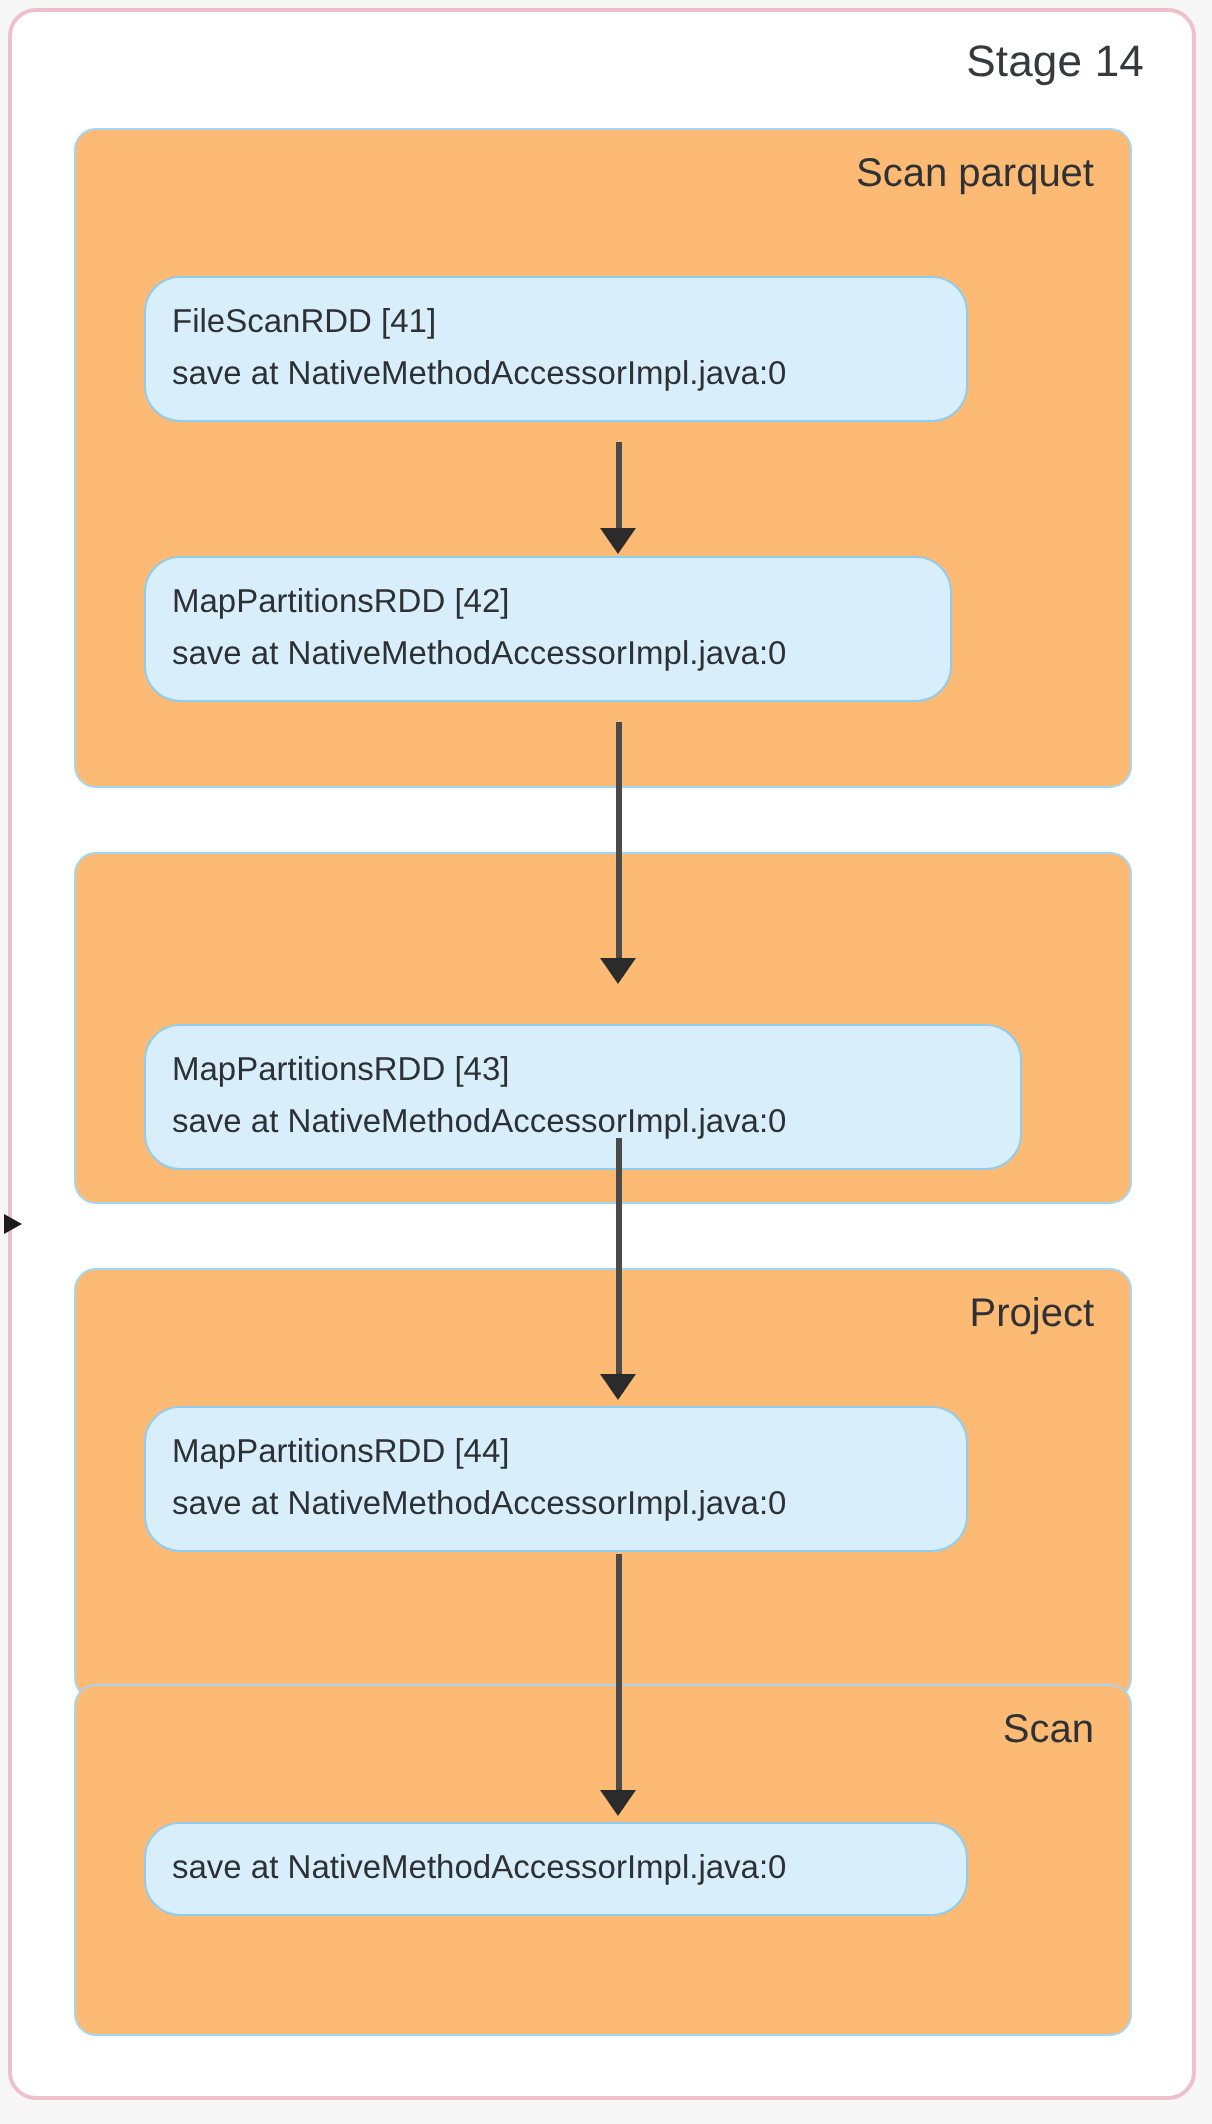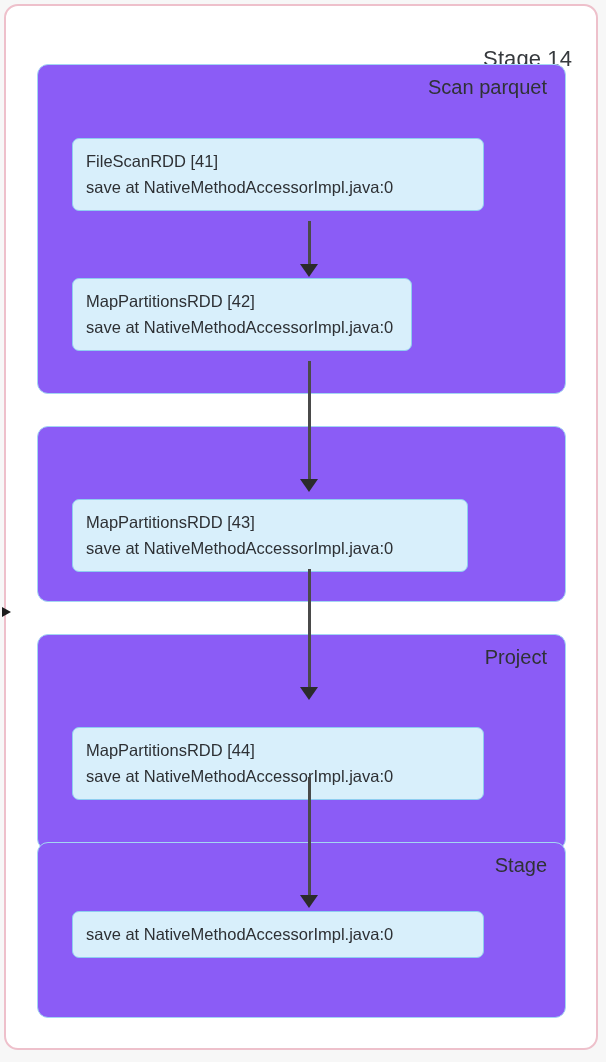--- a/index.html
+++ b/index.html
@@ -41,51 +41,50 @@
 
   
   #stage-title {
     position: absolute;
     right: 24px;
     top: 12px;
     font-size: 22px;
     color: #36393d;
     letter-spacing: 0.1px;
     white-space: nowrap;
-    margin-top: 28px;
   }
 
   
   .scope-box {
     position: absolute;
     left: 31px;
     width: 529px;
     box-sizing: border-box;
-    background: #8b5cf6;
+    background: #fdba74;
     border: 1px solid #a3d6f2;
     border-radius: 11px;
   }
   .scope-label {
     position: absolute;
     right: 18px;
     top: 11px;
     font-size: 20px;
     color: #2f3235;
     white-space: nowrap;
   }
 
   
   .rdd-node {
     position: absolute;
     left: 65px;
     width: 412px;
     box-sizing: border-box;
     background: #d8effb;
     border: 1px solid #8ecdf0;
-    border-radius: 7px;
+    border-radius: 18px;
     padding: 9px 13px 10px 13px;
   }
   .rdd-line {
     font-size: 16.5px;
     line-height: 26px;
     color: #2d3034;
     white-space: nowrap;
   }
 
   
@@ -115,45 +114,45 @@
   <div id="stage-title">Stage 14</div>
 
   <div class="scope-box" style="top:58px; height:330px;">
     <div class="scope-label">Scan parquet</div>
 
     <div class="rdd-node" style="left:34px; top:73px; width:412px;">
       <div class="rdd-line">FileScanRDD [41]</div>
       <div class="rdd-line">save at NativeMethodAccessorImpl.java:0</div>
     </div>
 
-    <div class="rdd-node" style="left:34px; top:213px; width:340px;">
+    <div class="rdd-node" style="left:34px; top:213px; width:404px;">
       <div class="rdd-line">MapPartitionsRDD [42]</div>
       <div class="rdd-line">save at NativeMethodAccessorImpl.java:0</div>
     </div>
   </div>
 
   <div class="scope-box" style="top:420px; height:176px;">
 
-    <div class="rdd-node" style="left:34px; top:72px; width:396px;">
+    <div class="rdd-node" style="left:34px; top:85px; width:439px;">
       <div class="rdd-line">MapPartitionsRDD [43]</div>
       <div class="rdd-line">save at NativeMethodAccessorImpl.java:0</div>
     </div>
   </div>
 
   <div class="scope-box" style="top:628px; height:216px;">
     <div class="scope-label">Project</div>
 
-    <div class="rdd-node" style="left:34px; top:68px; width:412px;margin-top:24px;">
+    <div class="rdd-node" style="left:34px; top:68px; width:412px;">
       <div class="rdd-line">MapPartitionsRDD [44]</div>
       <div class="rdd-line">save at NativeMethodAccessorImpl.java:0</div>
     </div>
   </div>
 
   <div class="scope-box" style="top:836px; height:176px;">
-    <div class="scope-label">Stage</div>
+    <div class="scope-label">Scan</div>
 
     <div class="rdd-node" style="left:34px; top:68px; width:412px;">
       <div class="rdd-line">save at NativeMethodAccessorImpl.java:0</div>
     </div>
   </div>
 
   <div class="arrow" style="top:215px; height:48px;"></div>
   <div class="arrow-head" style="top:258px;"></div>
 
   <div class="arrow" style="top:355px; height:123px;"></div>

